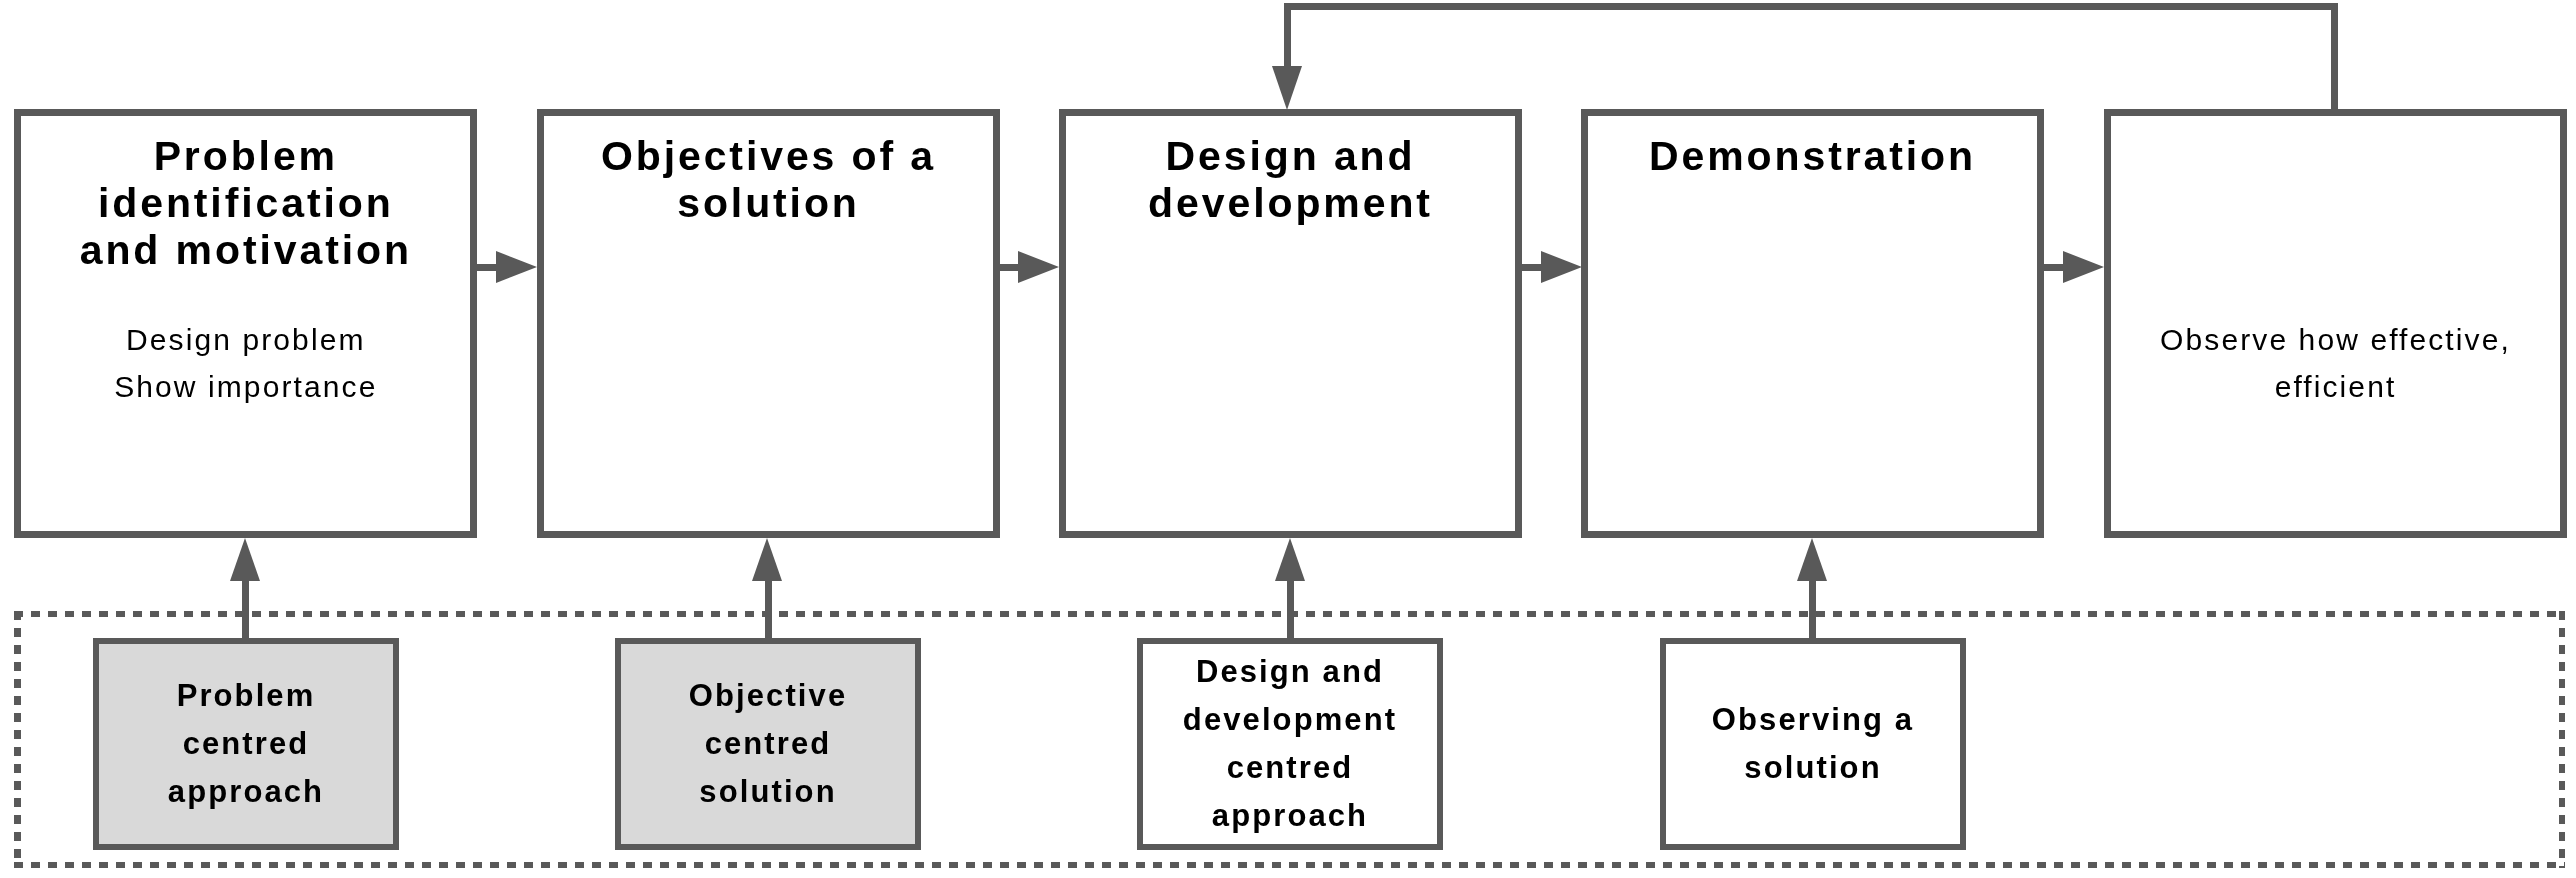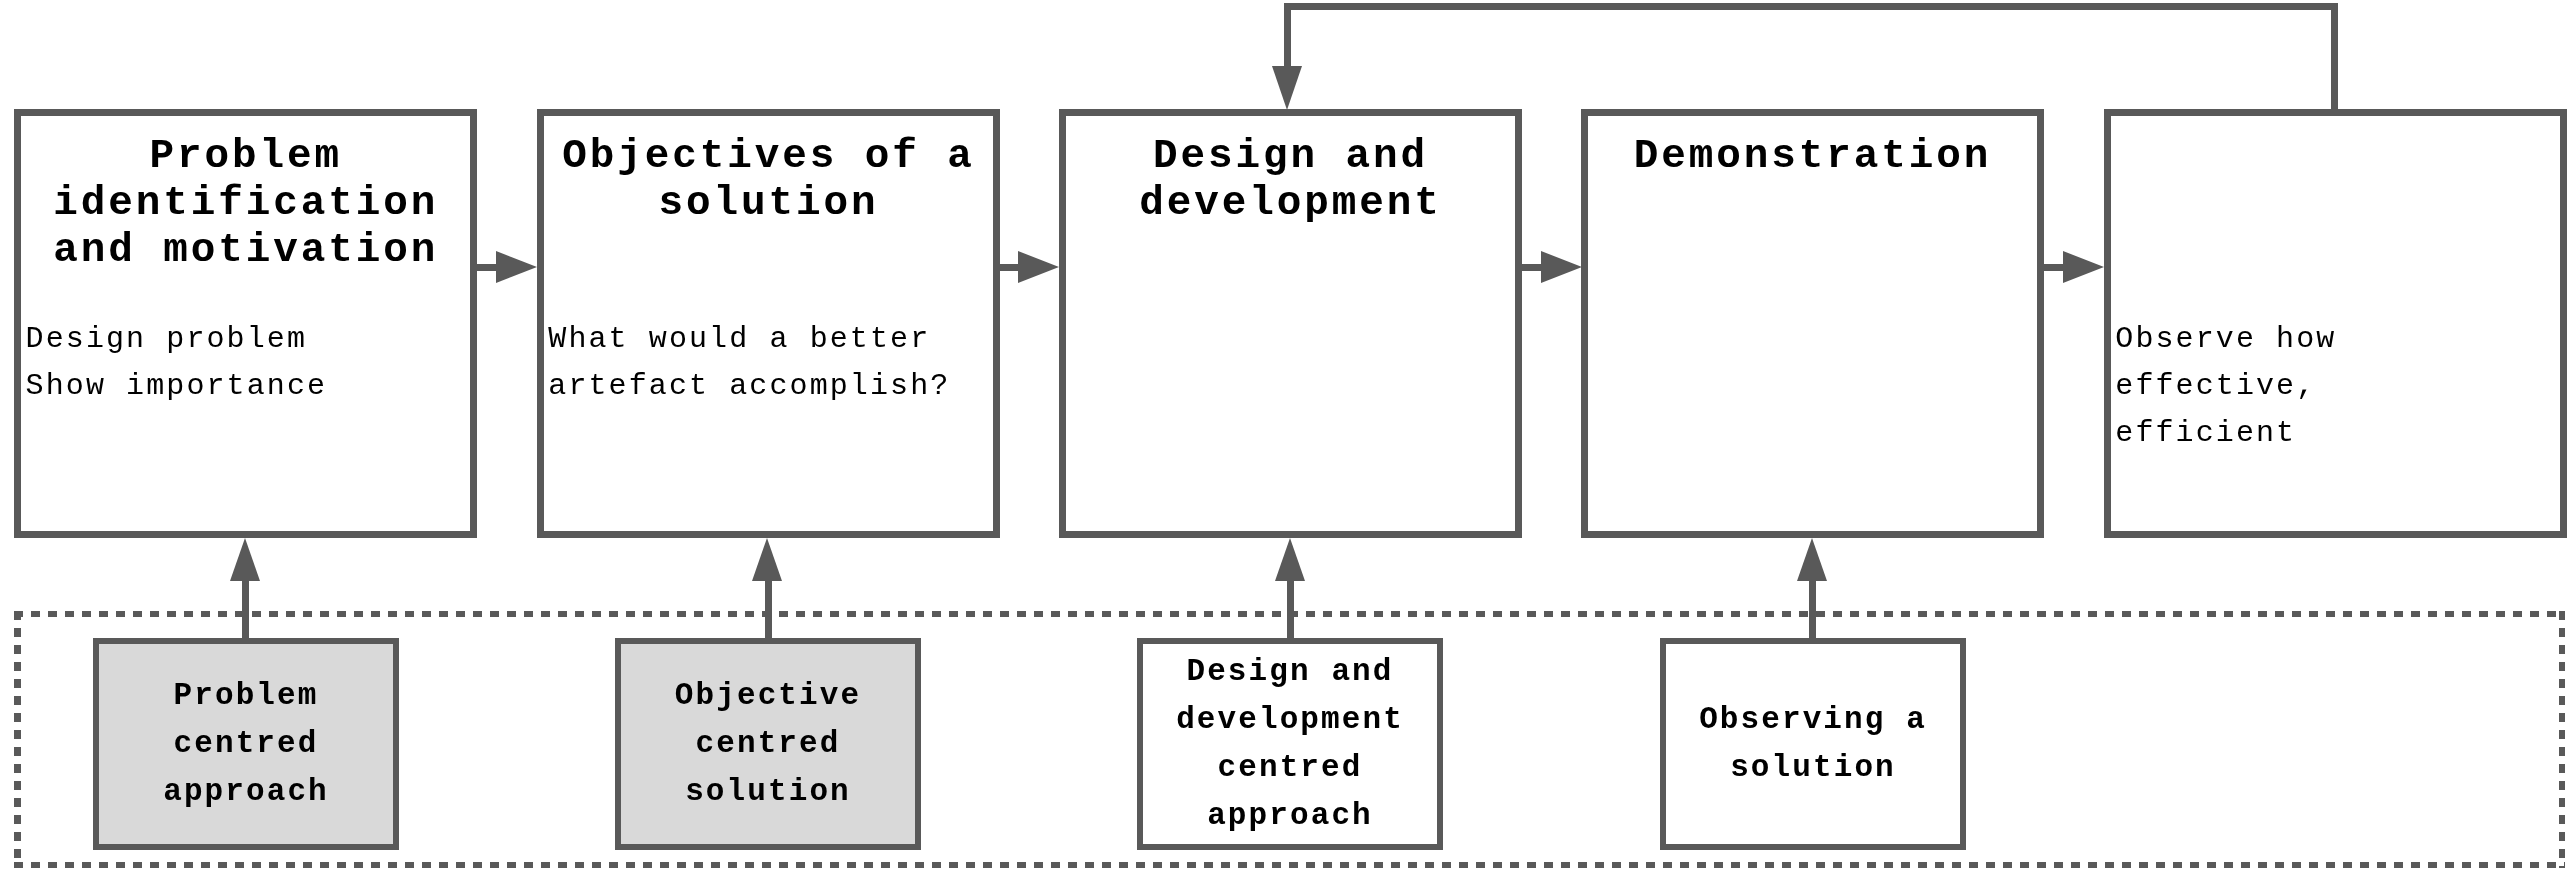--- a/index.html
+++ b/index.html
@@ -5,42 +5,42 @@
   :root{
     --stroke:#595959;
     --shaded:#d9d9d9;
     --ink:#000000;
   }
   html,body{margin:0;padding:0;background:#ffffff;}
   .canvas{
     position:relative;
     width:2576px;height:879px;
     background:#ffffff;
-    font-family:Liberation Mono, monospace;
+    font-family:Liberation Sans, sans-serif;
     color:var(--ink);
     overflow:hidden;
   }
   
   .stage{
     position:absolute;
     top:109px;height:429px;width:463px;
     background:#ffffff;
     border:7.8px solid var(--stroke);
     box-sizing:border-box;
   }
   .stage .title{
     position:absolute;top:17px;left:4.3px;right:4.3px;
     text-align:center;
     font-size:41px;font-weight:bold;
     line-height:47px;letter-spacing:2.9px;
     white-space:pre-line;
   }
   .stage .desc{
     position:absolute;top:200px;left:4.3px;right:4.3px;
-    text-align:left;
+    text-align:center;
     font-size:30px;font-weight:normal;
     line-height:47px;letter-spacing:2.1px;
     white-space:pre-line;
   }
   
   .flow-stub{position:absolute;top:264px;height:7.1px;width:23px;background:var(--stroke);}
   .flow-head{
     position:absolute;top:251px;width:0;height:0;
     border-top:16.4px solid transparent;
     border-bottom:16.4px solid transparent;
@@ -109,22 +109,20 @@
   <div class="stage" style="left:14.3px">
     <div class="title">Problem
 identification
 and motivation</div>
     <div class="desc">Design problem
 Show importance</div>
   </div>
   <div class="stage" style="left:537px">
     <div class="title">Objectives of a
 solution</div>
-    <div class="desc">What would a better
-artefact accomplish?</div>
   </div>
   <div class="stage" style="left:1059px">
     <div class="title">Design and
 development</div>
   </div>
   <div class="stage" style="left:1581px">
     <div class="title">Demonstration</div>
   </div>
   <div class="stage" style="left:2104px">
     <div class="desc">Observe how effective,

